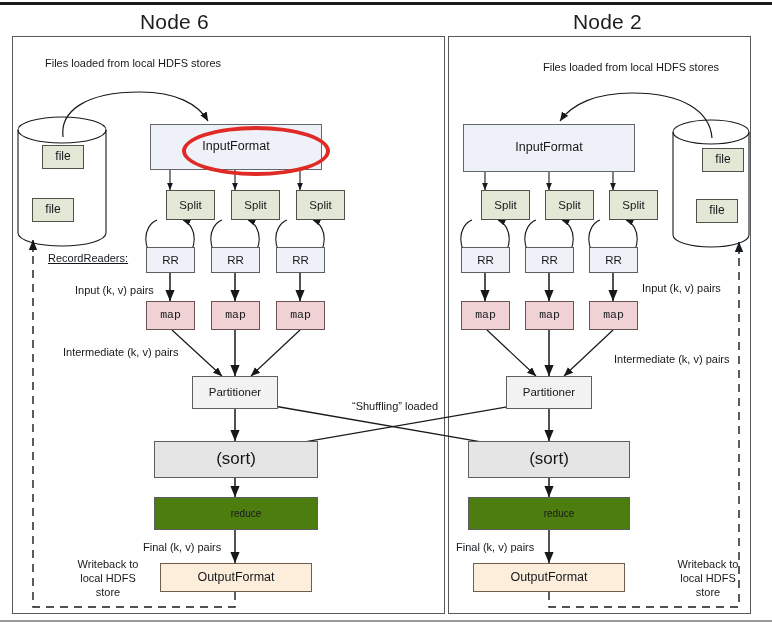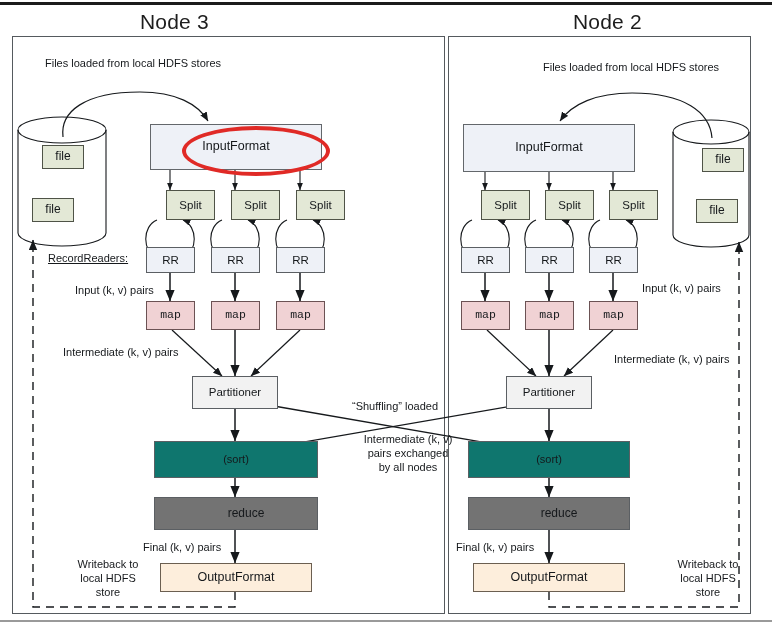--- a/index.html
+++ b/index.html
@@ -49,22 +49,22 @@
     color:#15181b;
     text-align:center;
     line-height:1.1;
     white-space:nowrap;
   }
   .box.inputformat{background:#eef1f7;border-color:#63676b;font-size:12.5px;}
   .box.split{background:#e3e8d6;border-color:#4f5347;font-size:11.5px;margin-left:20px;}
   .box.rr{background:#eef1f7;border-color:#5b5f63;font-size:11.5px;}
   .box.map{background:#f0d2d4;border-color:#6b5254;font-size:11.5px;font-family:Liberation Mono, monospace;}
   .box.partitioner{background:#f2f2f2;border-color:#5b5f63;font-size:11.5px;}
-  .box.sort{background:#0f766e;border-color:#5b5f63;font-size:11px;}
-  .box.reduce{background:#737373;border-color:#5b5f63;font-size:12px;padding-left:20px;}
+  .box.sort{background:#e5e5e5;border-color:#5b5f63;font-size:17px;}
+  .box.reduce{background:#4d7c0f;border-color:#5b5f63;font-size:10px;padding-left:20px;}
   .box.outputformat{background:#fdeedc;border-color:#6b5f51;font-size:12.5px;}
   .box.file{background:#e3e8d6;border-color:#4f5347;font-size:12px;}
 
   
   .label{
     position:absolute;
     font-size:11px;
     color:#16191c;
     line-height:1.28;
     white-space:nowrap;
@@ -81,21 +81,21 @@
     pointer-events:none;
   }
 </style>
 </head>
 <body>
 
 <div id="canvas">
 
   <div id="frame-border"></div>
 
-  <div class="node-title" style="left:140px;top:10px;">Node 3</div>
+  <div class="node-title" style="left:140px;top:10px;">Node 6</div>
   <div class="node-title" style="left:573px;top:10px;">Node 2</div>
 
   <div class="node-panel" style="left:12px;top:36px;width:433px;height:578px;"></div>
   <div class="node-panel" style="left:448px;top:36px;width:303px;height:578px;"></div>
 
   <svg class="svg-layer" viewBox="0 0 772 628">
     <defs>
       <marker id="ah" markerWidth="9" markerHeight="9" refX="7.4" refY="3.1" orient="auto">
         <path d="M0,0 L7.6,3.1 L0,6.2 z" fill="#16191c"></path>
       </marker>
@@ -254,19 +254,14 @@
   <div class="label" style="left:630px;top:281px;">Input (k, v) pairs</div>
   <div class="label" style="left:602px;top:352px;">Intermediate (k, v) pairs</div>
   <div class="label" style="left:444px;top:540px;">Final (k, v) pairs</div>
   <div class="label center" style="left:648px;top:557px;width:96px;">
     <div>Writeback to</div>
     <div>local HDFS</div>
     <div>store</div>
   </div>
 
   <div class="label" style="left:340px;top:399px;">“Shuffling” loaded</div>
-  <div class="label center" style="left:336px;top:432px;width:120px;">
-    <div>Intermediate (k, v)</div>
-    <div>pairs exchanged</div>
-    <div>by all nodes</div>
-  </div>
 
 </div>
 
 </body></html>

